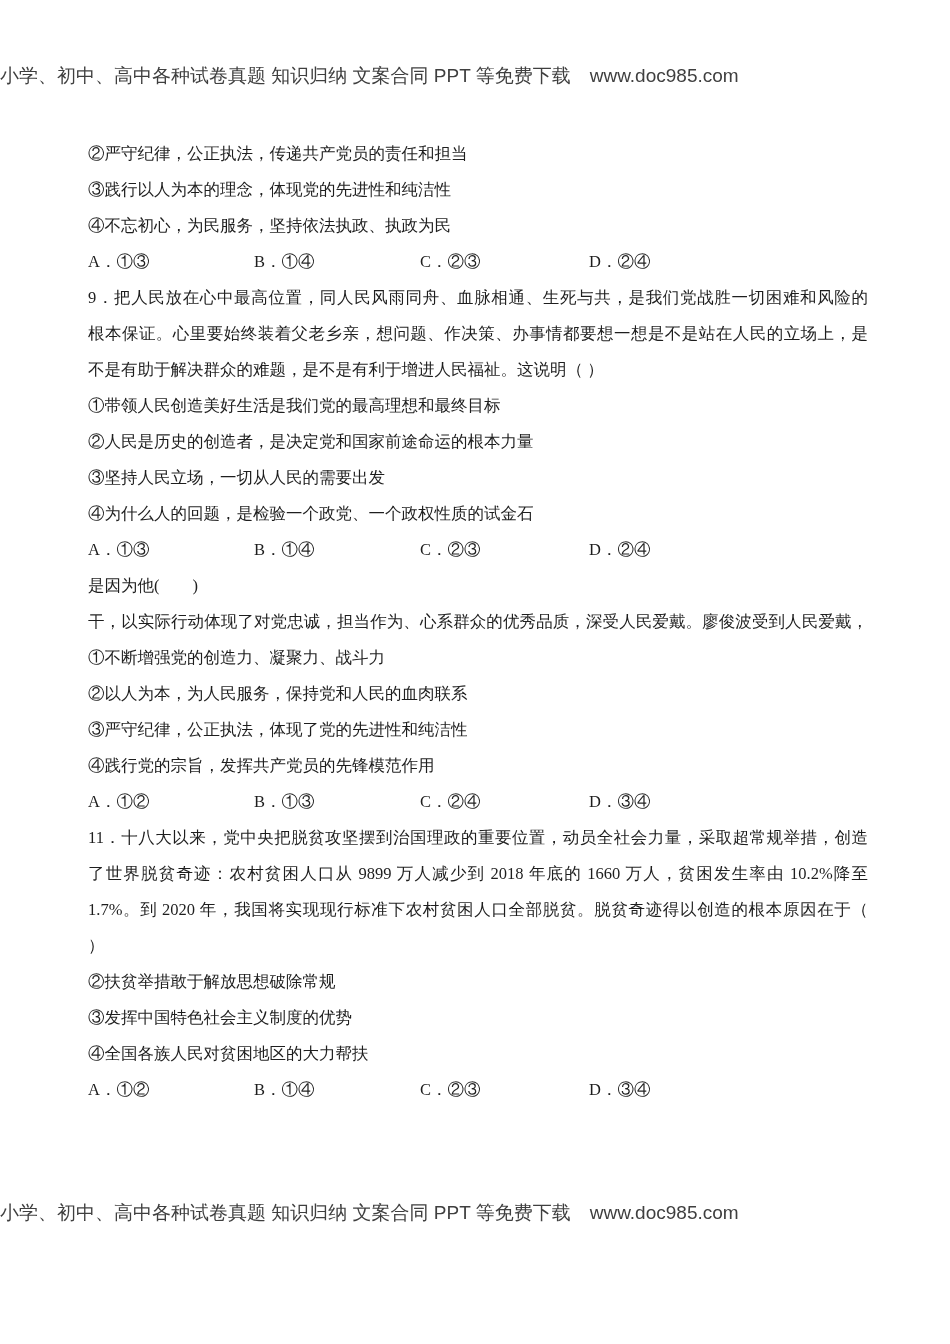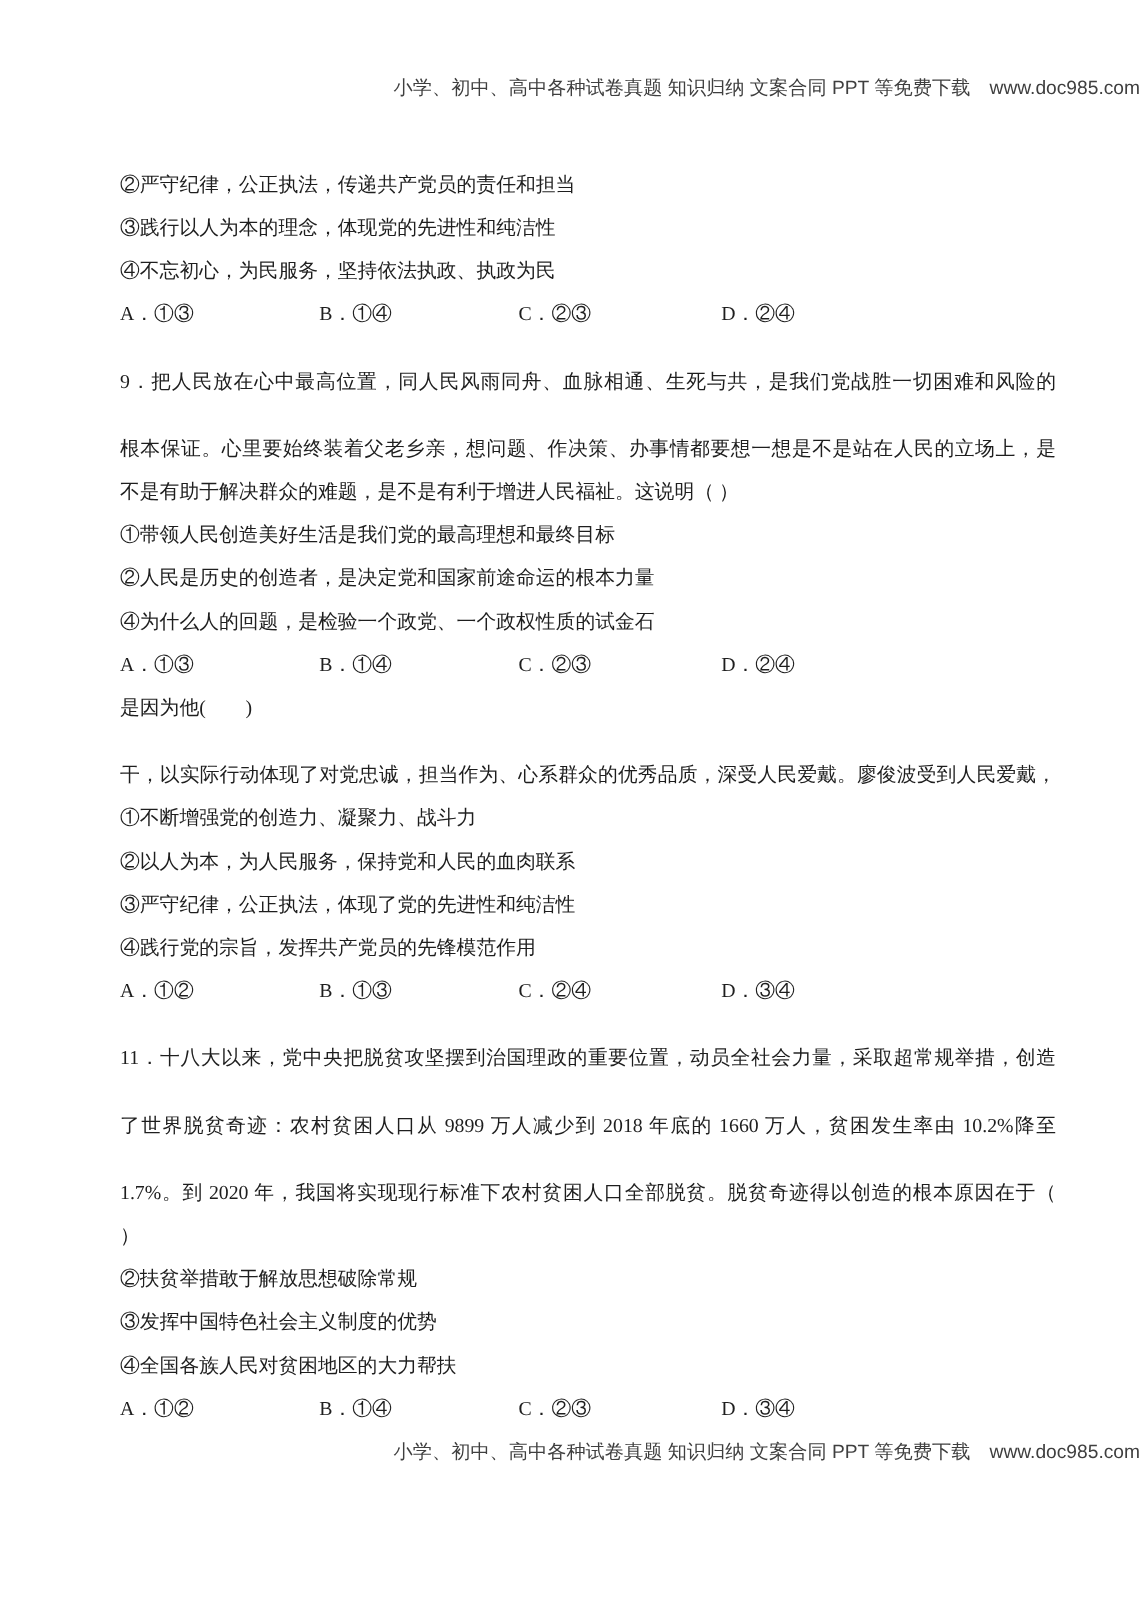--- a/index.html
+++ b/index.html
@@ -13,47 +13,46 @@
     height: 1344px;
     background: #ffffff;
     overflow: hidden;
     font-family: "Liberation Serif", "DejaVu Serif", serif;
     color: #1e1e1e;
   }
   .watermark {
     position: absolute;
     left: 0;
     width: 100%;
-    text-align: right;
+    text-align: left;
     font-family: "Liberation Sans", "DejaVu Sans", sans-serif;
-    font-size: 16px;
+    font-size: 19px;
     line-height: 1;
     color: #3f3f3f;
     white-space: pre;
   }
   .watermark.header { top: 66px; }
   .watermark.footer { top: 1203px; }
   .content {
     position: absolute;
-    left: 100px;
+    left: 88px;
     top: 136px;
     width: 780px;
   }
   .line {
     height: 36px;
     line-height: 36px;
     font-size: 16.5px;
     white-space: pre;
     overflow: visible;
   }
   .line.just {
     white-space: normal;
     text-align: justify;
     text-align-last: justify;
-    margin-top: 20px;
   }
   .line.opts {
     position: relative;
   }
   .opt {
     position: absolute;
     top: 0;
     white-space: pre;
   }
   .opt.o1 { left: 0; font-family: Liberation Serif, serif; }
@@ -81,20 +80,21 @@
         <span class="opt o4">D．②④</span>
       </div>
     </section>
 
     <section>
       <div class="line just">9．把人民放在心中最高位置，同人民风雨同舟、血脉相通、生死与共，是我们党战胜一切困难和风险的</div>
       <div class="line just">根本保证。心里要始终装着父老乡亲，想问题、作决策、办事情都要想一想是不是站在人民的立场上，是</div>
       <div class="line">不是有助于解决群众的难题，是不是有利于增进人民福祉。这说明（ ）</div>
       <div class="line">①带领人民创造美好生活是我们党的最高理想和最终目标</div>
       <div class="line">②人民是历史的创造者，是决定党和国家前途命运的根本力量</div>
+      <div class="line">③坚持人民立场，一切从人民的需要出发</div>
       <div class="line">④为什么人的回题，是检验一个政党、一个政权性质的试金石</div>
       <div class="line opts">
         <span class="opt o1">A．①③</span>
         <span class="opt o2">B．①④</span>
         <span class="opt o3">C．②③</span>
         <span class="opt o4">D．②④</span>
       </div>
     </section>
 
     <section>

